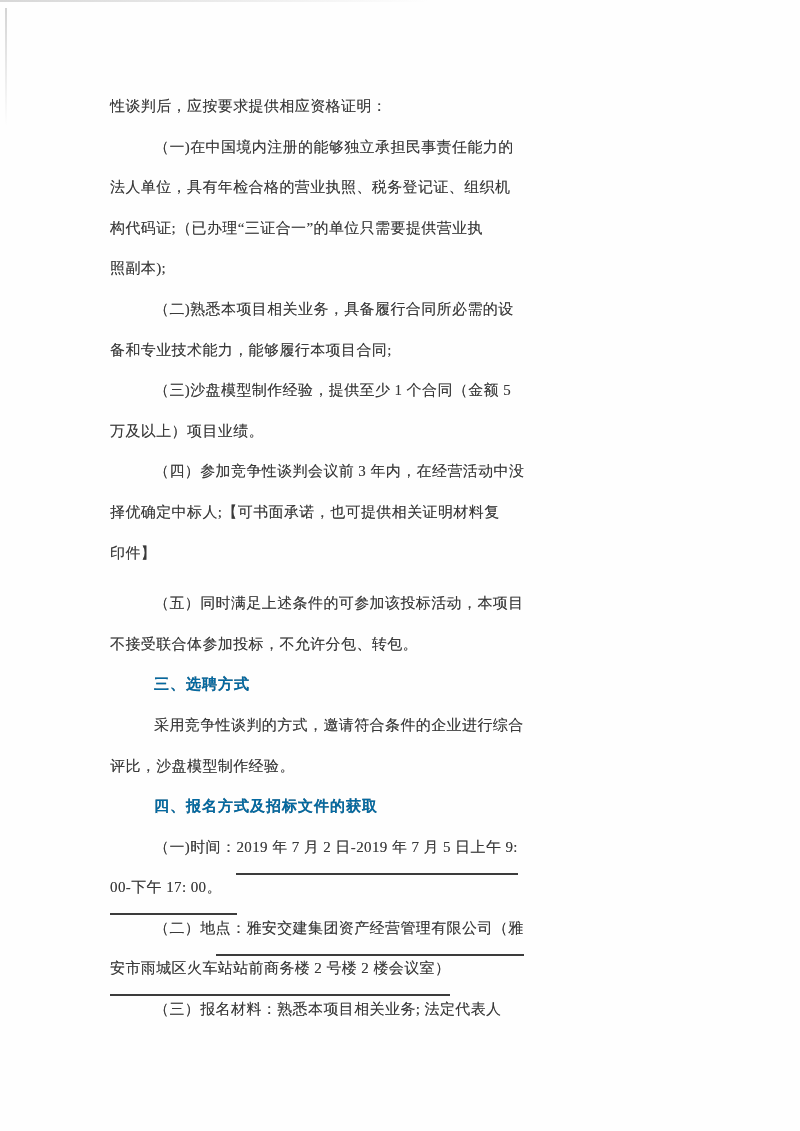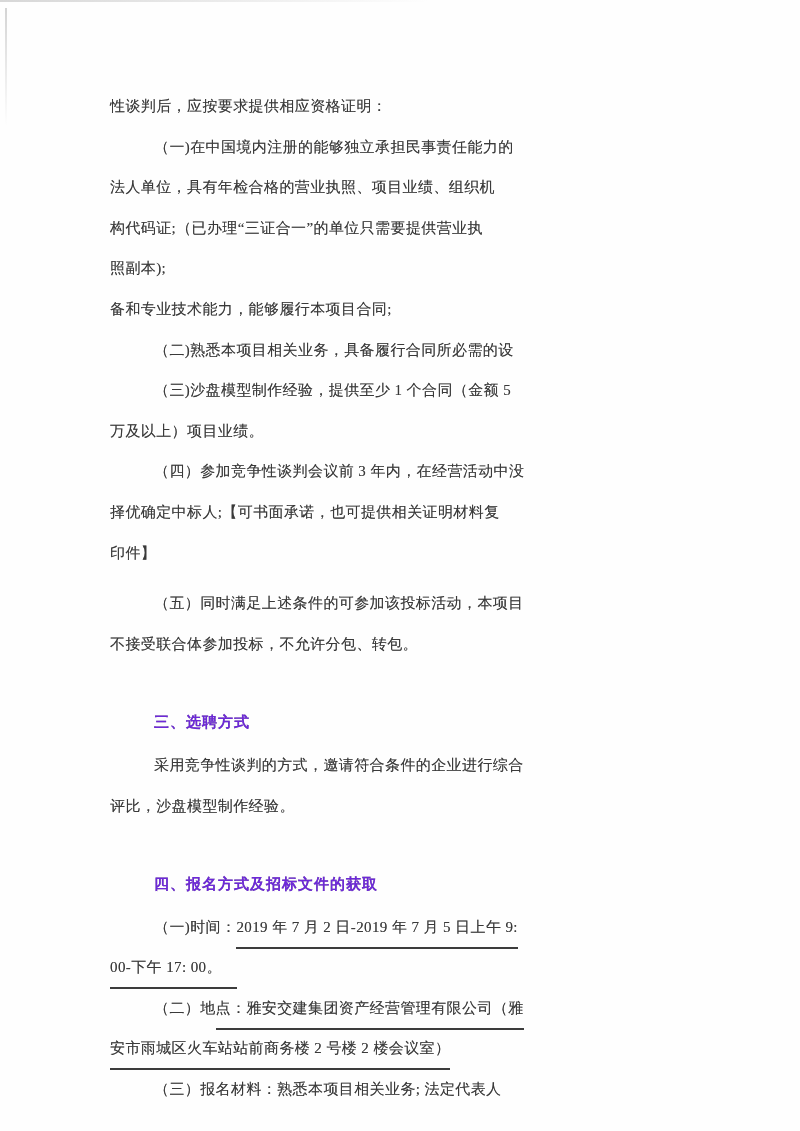--- a/index.html
+++ b/index.html
@@ -52,45 +52,44 @@
     
     text-shadow: 0 0 0.4px rgba(60,60,60,0.55);
   }
   .line.indent {
     padding-left: 44px;
   }
   .line.gap {
     margin-top: 10px;
   }
   .line.head {
-    font-family: Liberation Mono, monospace;
+    font-family: Liberation Sans, sans-serif;
     font-weight: bold;
-    color: #6d28d9;
+    color: #0369a1;
     letter-spacing: 1px;
-    margin-top: 40px;
   }
   .u {
     border-bottom: 2px solid #3c3c3c;
-    padding-bottom: 12px;
+    padding-bottom: 18px;
   }
 </style>
 </head>
 <body>
 
 <div class="page">
   <div class="scan-edge-top"></div>
   <div class="scan-edge-left"></div>
   <div class="textblock" style="color: rgb(58, 58, 58);">
       <div class="line"><span>性谈判后，应按要求提供相应资格证明：</span></div>
       <div class="line indent"><span>（一)在中国境内注册的能够独立承担民事责任能力的</span></div>
-      <div class="line"><span>法人单位，具有年检合格的营业执照、项目业绩、组织机</span></div>
+      <div class="line"><span>法人单位，具有年检合格的营业执照、税务登记证、组织机</span></div>
       <div class="line"><span>构代码证;（已办理“三证合一”的单位只需要提供营业执</span></div>
       <div class="line"><span>照副本);</span></div>
+      <div class="line indent"><span>（二)熟悉本项目相关业务，具备履行合同所必需的设</span></div>
       <div class="line"><span>备和专业技术能力，能够履行本项目合同;</span></div>
-      <div class="line indent"><span>（二)熟悉本项目相关业务，具备履行合同所必需的设</span></div>
       <div class="line indent"><span>（三)沙盘模型制作经验，提供至少 1 个合同（金额 5</span></div>
       <div class="line"><span>万及以上）项目业绩。</span></div>
       <div class="line indent"><span>（四）参加竞争性谈判会议前 3 年内，在经营活动中没</span></div>
       <div class="line"><span>择优确定中标人;【可书面承诺，也可提供相关证明材料复</span></div>
       <div class="line"><span>印件】</span></div>
       <div class="line indent gap"><span>（五）同时满足上述条件的可参加该投标活动，本项目</span></div>
       <div class="line"><span>不接受联合体参加投标，不允许分包、转包。</span></div>
       <div class="line indent head"><span>三、选聘方式</span></div>
       <div class="line indent"><span>采用竞争性谈判的方式，邀请符合条件的企业进行综合</span></div>
       <div class="line"><span>评比，沙盘模型制作经验。</span></div>

